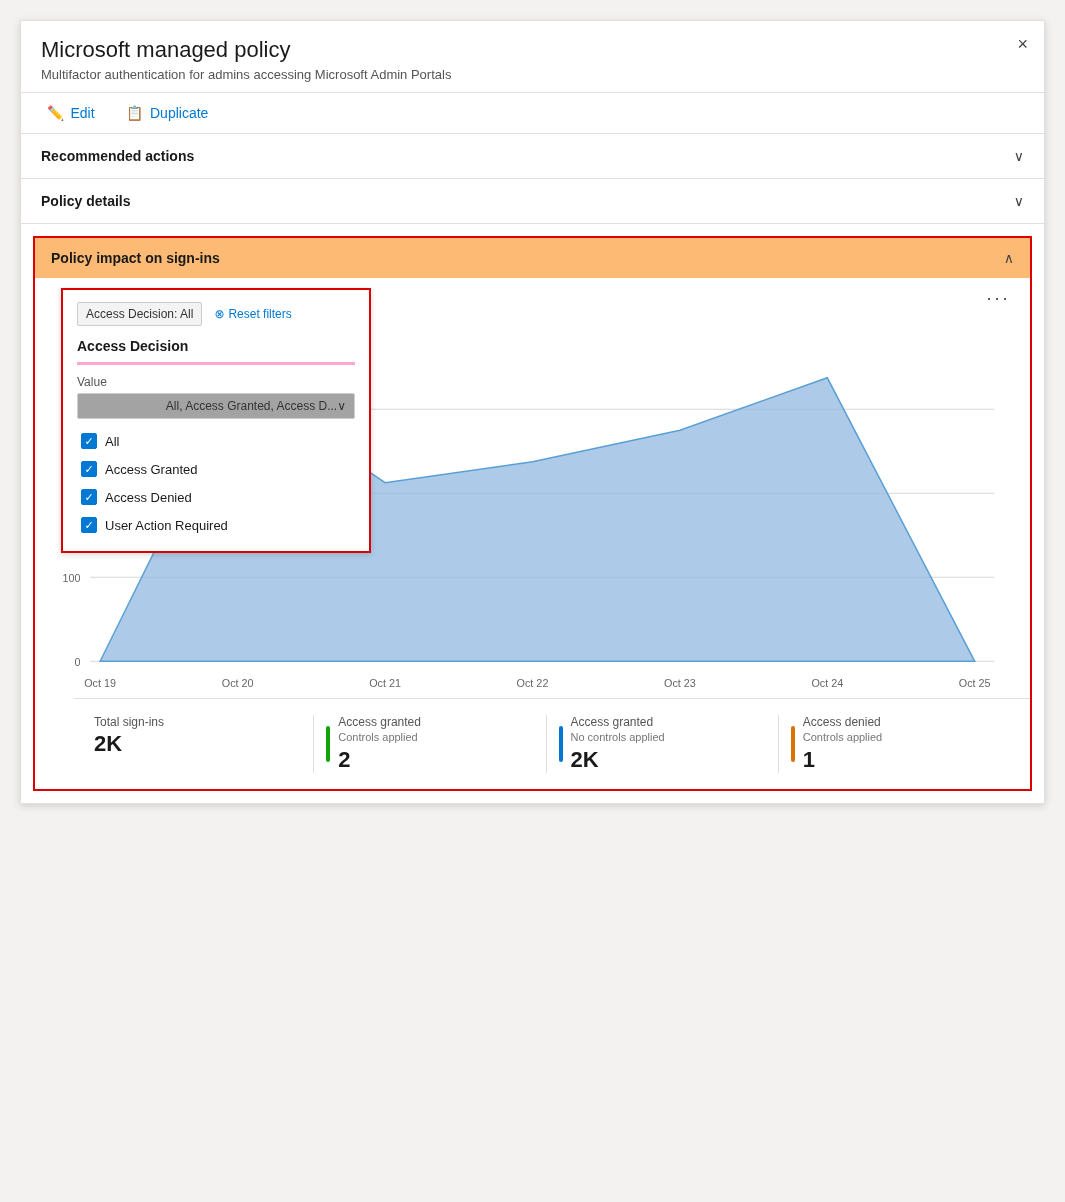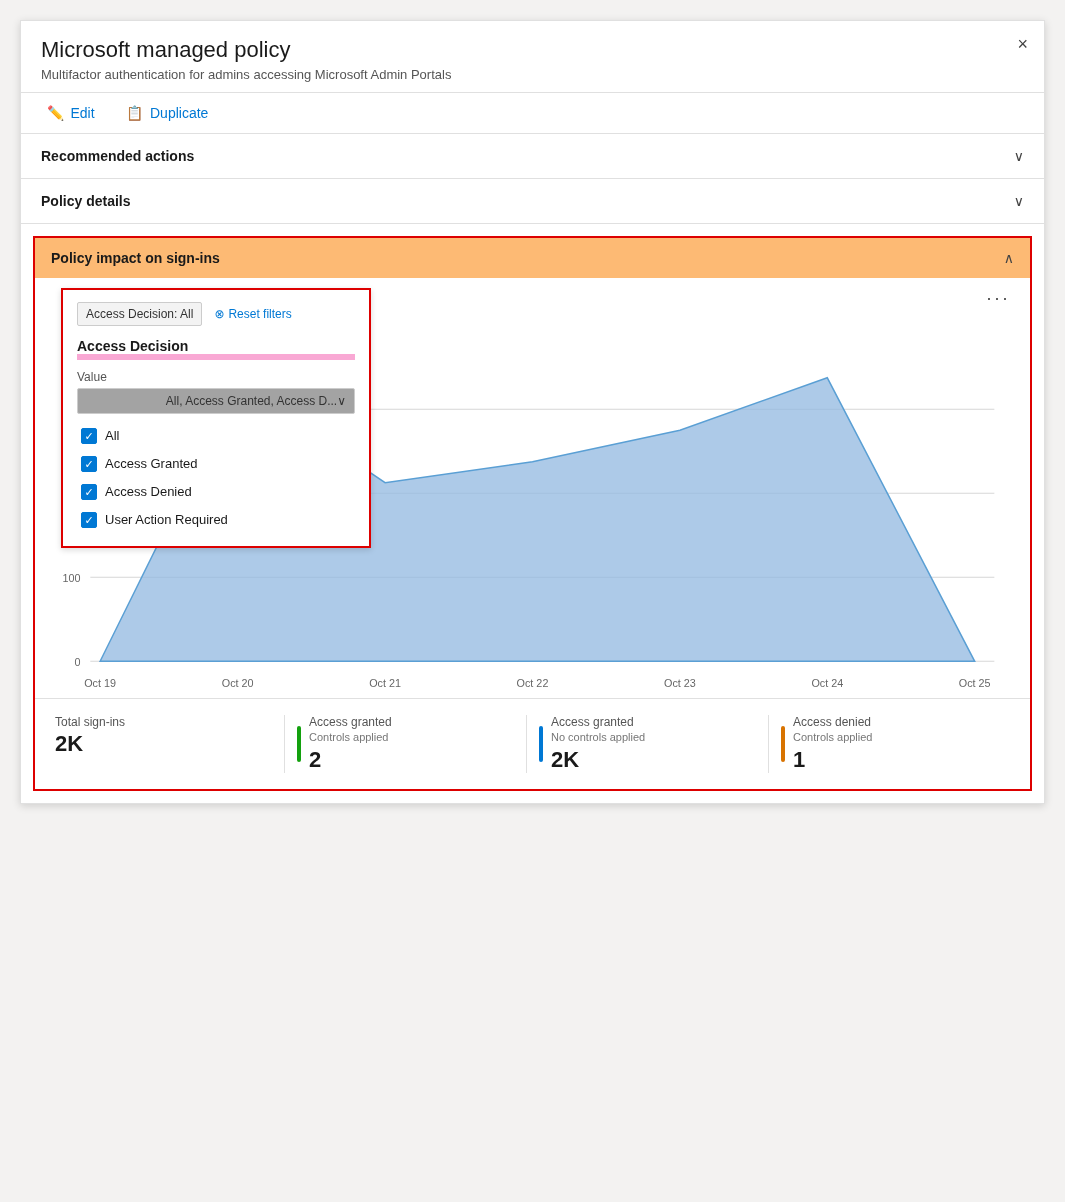--- a/index.html
+++ b/index.html
@@ -134,21 +134,22 @@
       border: none;
       color: #0078d4;
       font-size: 12px;
       cursor: pointer;
     }
     .filter-section-title {
       font-size: 14px;
       font-weight: 700;
       color: #1a1a1a;
       margin-bottom: 10px;
-      border-bottom: 6px solid #f9a8d4;
+      padding-bottom: 8px;
+      border-bottom: 3px solid #f9a8d4;
     }
     .filter-label {
       font-size: 12px;
       color: #555;
       margin-bottom: 4px;
     }
     .filter-select {
       display: flex;
       align-items: center;
       justify-content: flex-end;
@@ -159,20 +160,21 @@
       color: #333;
       cursor: pointer;
       background: #a3a3a3;
       margin-bottom: 8px;
     }
     .filter-options {
       margin-top: 4px;
     }
     .filter-option {
       display: flex;
+      align-items: center;
       gap: 8px;
       padding: 6px 4px;
       font-size: 13px;
       color: #1a1a1a;
       cursor: pointer;
     }
     .checkbox {
       width: 16px;
       height: 16px;
       background: #0078d4;
@@ -206,20 +208,21 @@
       font-size: 18px;
       cursor: pointer;
       color: #444;
       letter-spacing: 2px;
     }
     .stats-bar {
       display: flex;
       gap: 0;
       padding: 16px 20px;
       border-top: 1px solid #e0e0e0;
+      margin-left: 39px;
     }
     .stat-item {
       flex: 1;
       padding: 0 12px;
       border-right: 1px solid #e0e0e0;
     }
     .stat-item:first-child { padding-left: 0; }
     .stat-item:last-child { border-right: none; }
     .stat-label {
       font-size: 12px;

